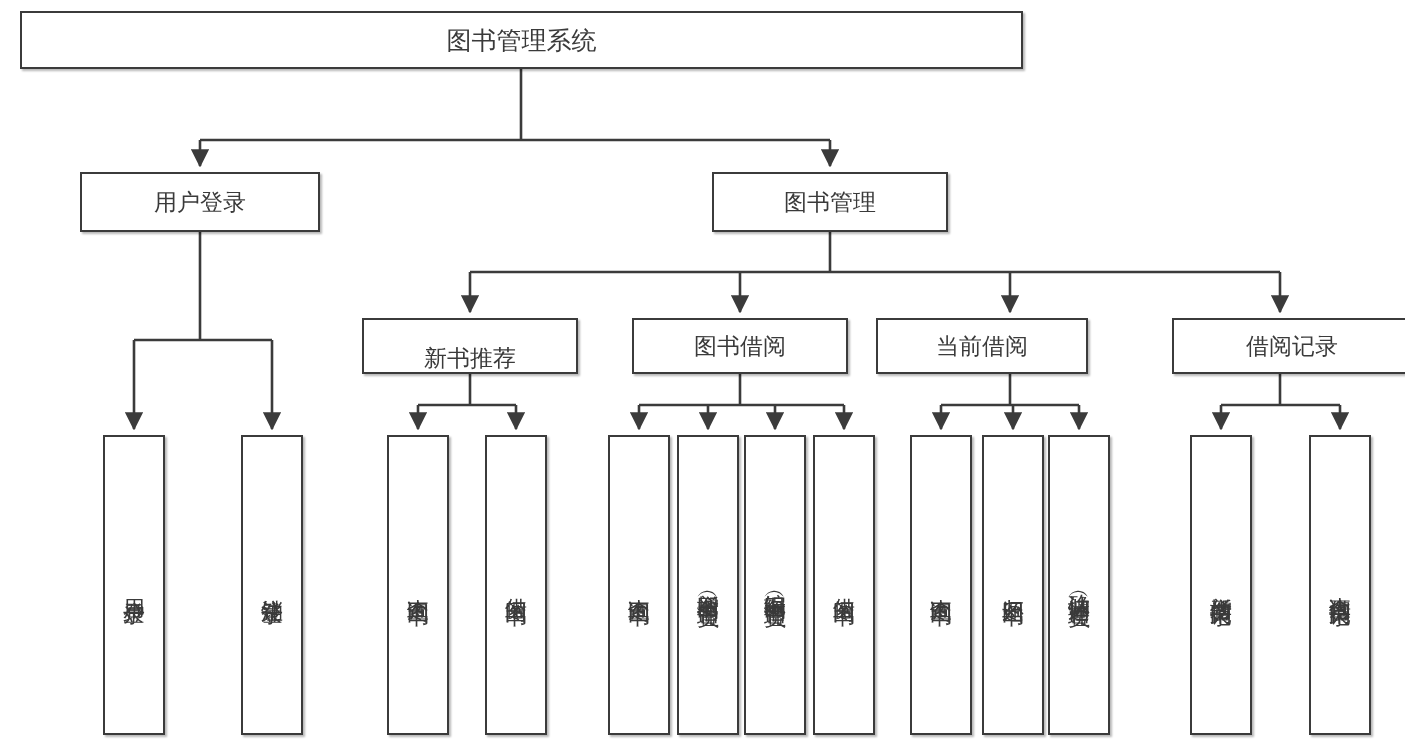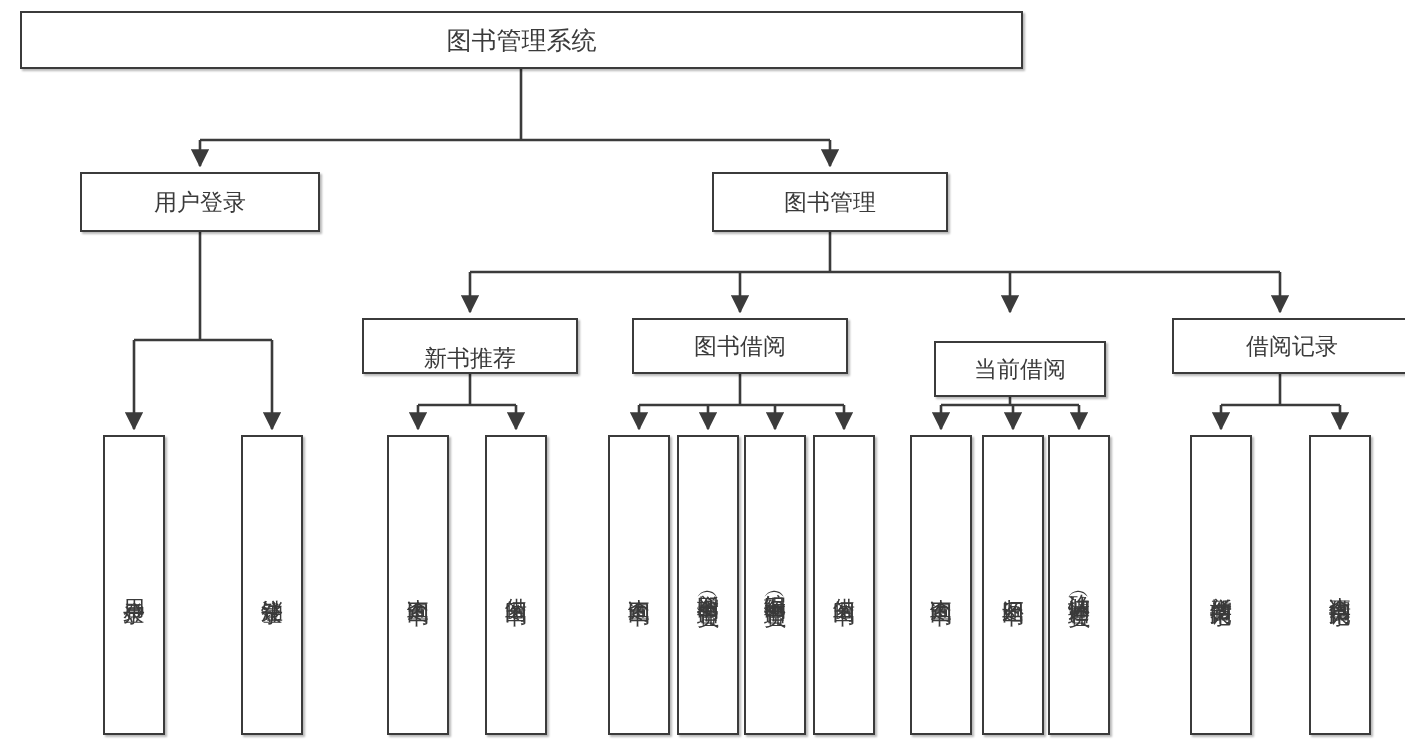--- a/index.html
+++ b/index.html
@@ -135,21 +135,21 @@
       </div>
       <div class="node branch" style="left: 712px; top: 172px; width: 236px; height: 60px;">
         <span class="label">图书管理</span>
       </div>
       <div class="node branch" style="left: 362px; top: 318px; width: 216px; height: 56px; align-items: flex-end;">
         <span class="label">新书推荐</span>
       </div>
       <div class="node branch" style="left: 632px; top: 318px; width: 216px; height: 56px;">
         <span class="label">图书借阅</span>
       </div>
-      <div class="node branch" style="left: 934px; top: 318px; width: 172px; height: 56px; margin-top: 23px;">
+      <div class="node branch" style="left: 876px; top: 318px; width: 212px; height: 56px;">
         <span class="label">当前借阅</span>
       </div>
       <div class="node branch" style="left: 1172px; top: 318px; width: 240px; height: 56px;">
         <span class="label">借阅记录</span>
       </div>
       <div class="node leaf" style="left: 103px; top: 435px; width: 62px; height: 300px;">
         <span class="label">用户登录</span>
       </div>
       <div class="node leaf" style="left: 241px; top: 435px; width: 62px; height: 300px;">
         <span class="label">注销登录</span>

